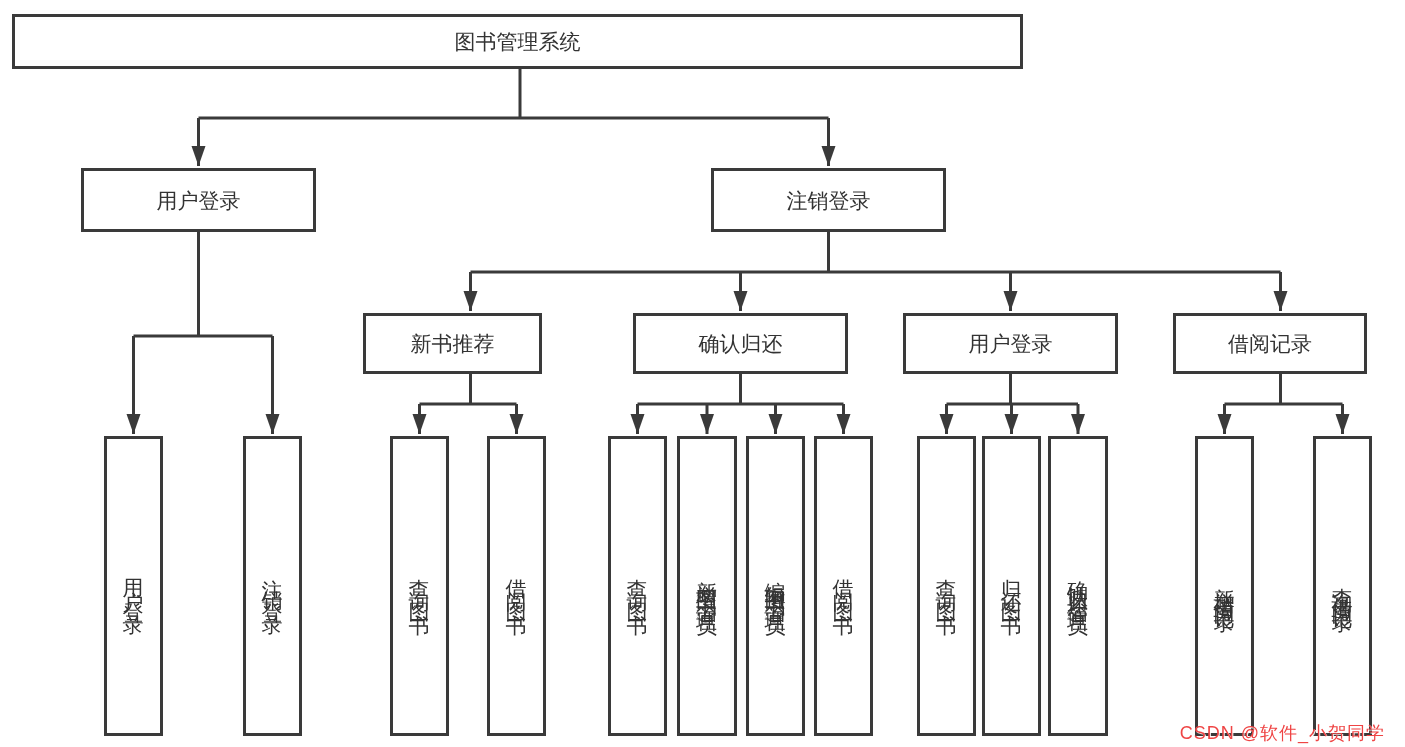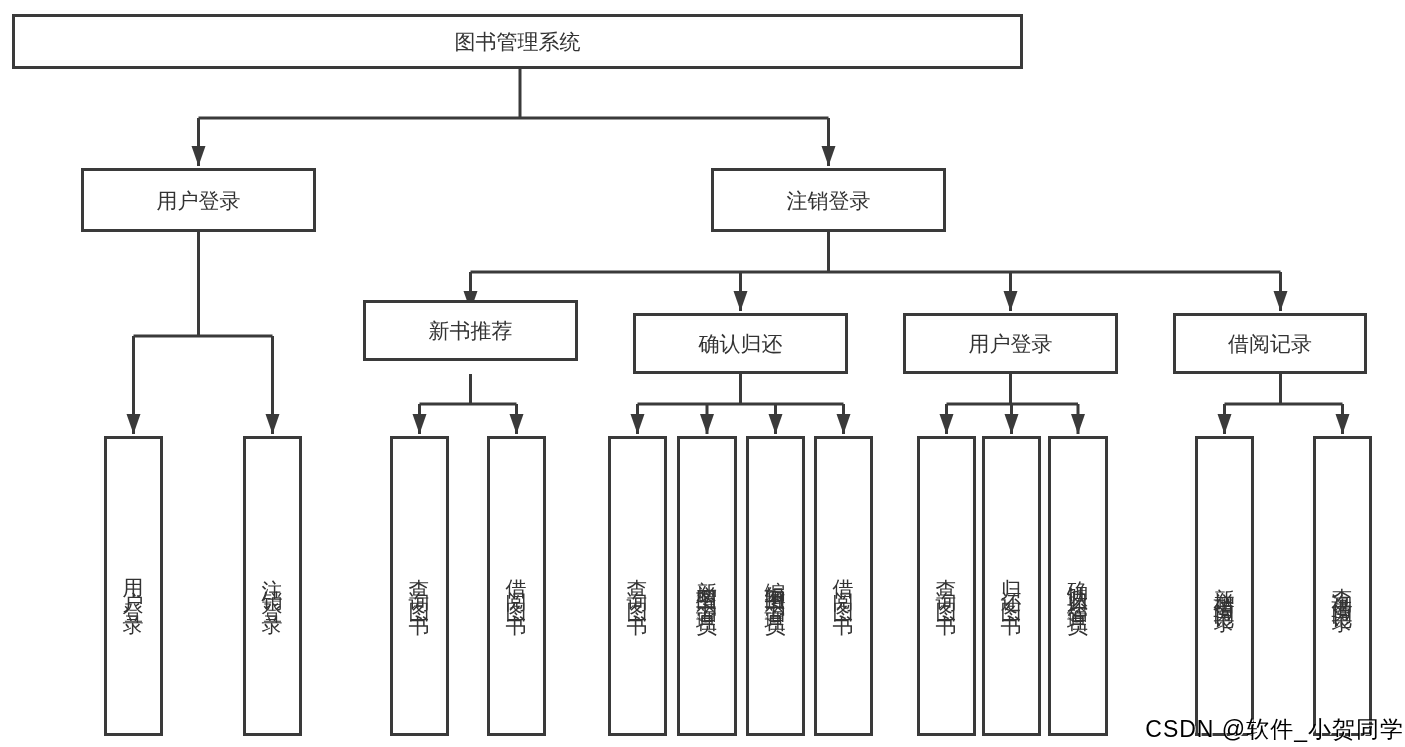--- a/index.html
+++ b/index.html
@@ -35,24 +35,24 @@
     text-orientation: mixed;
     letter-spacing: 12px;
     font-size: 21px;
     color: #333333;
   }
   .node .vtext.tight {
     letter-spacing: 5px;
   }
   .watermark {
     position: absolute;
-    right: 1px;
+    right: 20px;
     bottom: 2px;
-    font-size: 23px;
-    color: #000000;
+    font-size: 18px;
+    color: #ef4444;
     text-shadow: 1px 1px 0 rgba(255,255,255,0.9);
     letter-spacing: 1px;
   }
 </style>
 </head>
 <body>
 
 <div id="stage">
 
   <svg id="wires" viewBox="0 0 1405 747" xmlns="http://www.w3.org/2000/svg">
@@ -103,21 +103,21 @@
       <path d="M1224.5,404 V434" marker-end="url(#arw)"></path>
       <path d="M1342.5,404 V434" marker-end="url(#arw)"></path>
     </g>
   </svg>
 
   <div class="node" style="left:12px; top:14px; width:1011px; height:55px;">图书管理系统</div>
 
   <div class="node" style="left:81px; top:168px; width:235px; height:64px;">用户登录</div>
   <div class="node" style="left:711px; top:168px; width:235px; height:64px;">注销登录</div>
 
-  <div class="node" style="left:363px; top:300px; width:215px; height:61px;">新书推荐</div>
+  <div class="node" style="left:363px; top:313px; width:179px; height:61px;">新书推荐</div>
   <div class="node" style="left:633px; top:313px; width:215px; height:61px;">确认归还</div>
   <div class="node" style="left:903px; top:313px; width:215px; height:61px;">用户登录</div>
   <div class="node" style="left:1173px; top:313px; width:194px; height:61px;">借阅记录</div>
 
   <div class="node" style="left:104px; top:436px; width:59px; height:300px;">
     <span class="vtext">用户登录</span>
   </div>
   <div class="node" style="left:243px; top:436px; width:59px; height:300px;">
     <span class="vtext">注销登录</span>
   </div>

